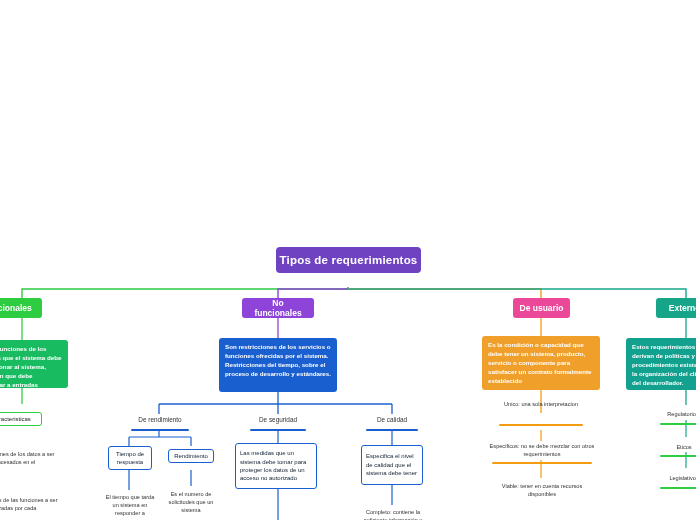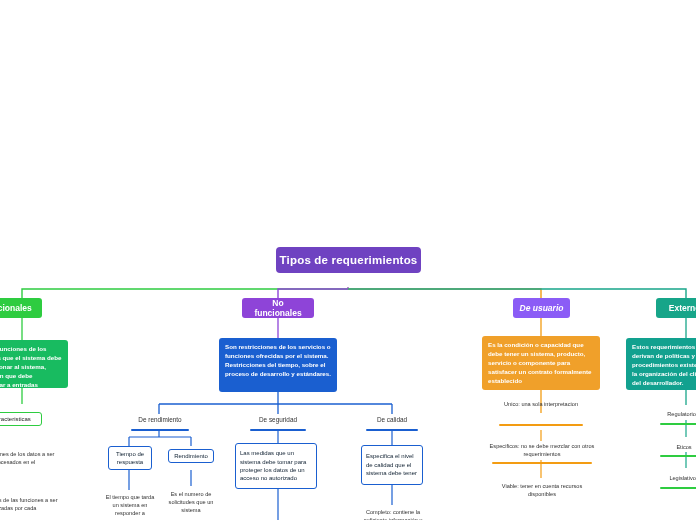--- a/index.html
+++ b/index.html
@@ -24,21 +24,21 @@
   }
 
   
   .pill{
     border-radius:3px;color:#ffffff;font-size:8.5px;font-weight:bold;
     display:flex;align-items:center;justify-content:center;text-align:center;
     padding:0 6px;
   }
   .pill.green{background:#2ecc40;}
   .pill.purple{background:#8e44d8;}
-  .pill.orange{background:#8b5cf6;font-style:italic;}
+  .pill.orange{background:#ec4899;}
   .pill.teal{background:#17a589;}
 
   
   .callout{
     border-radius:3px;font-size:6.2px;font-weight:bold;line-height:1.45;
     padding:5px 6px;color:#ffffff;
   }
   .callout.green{background:#18bb60;}
   .callout.blue{background:#1a5fd0;}
   .callout.orange{background:#f0a02a;}

